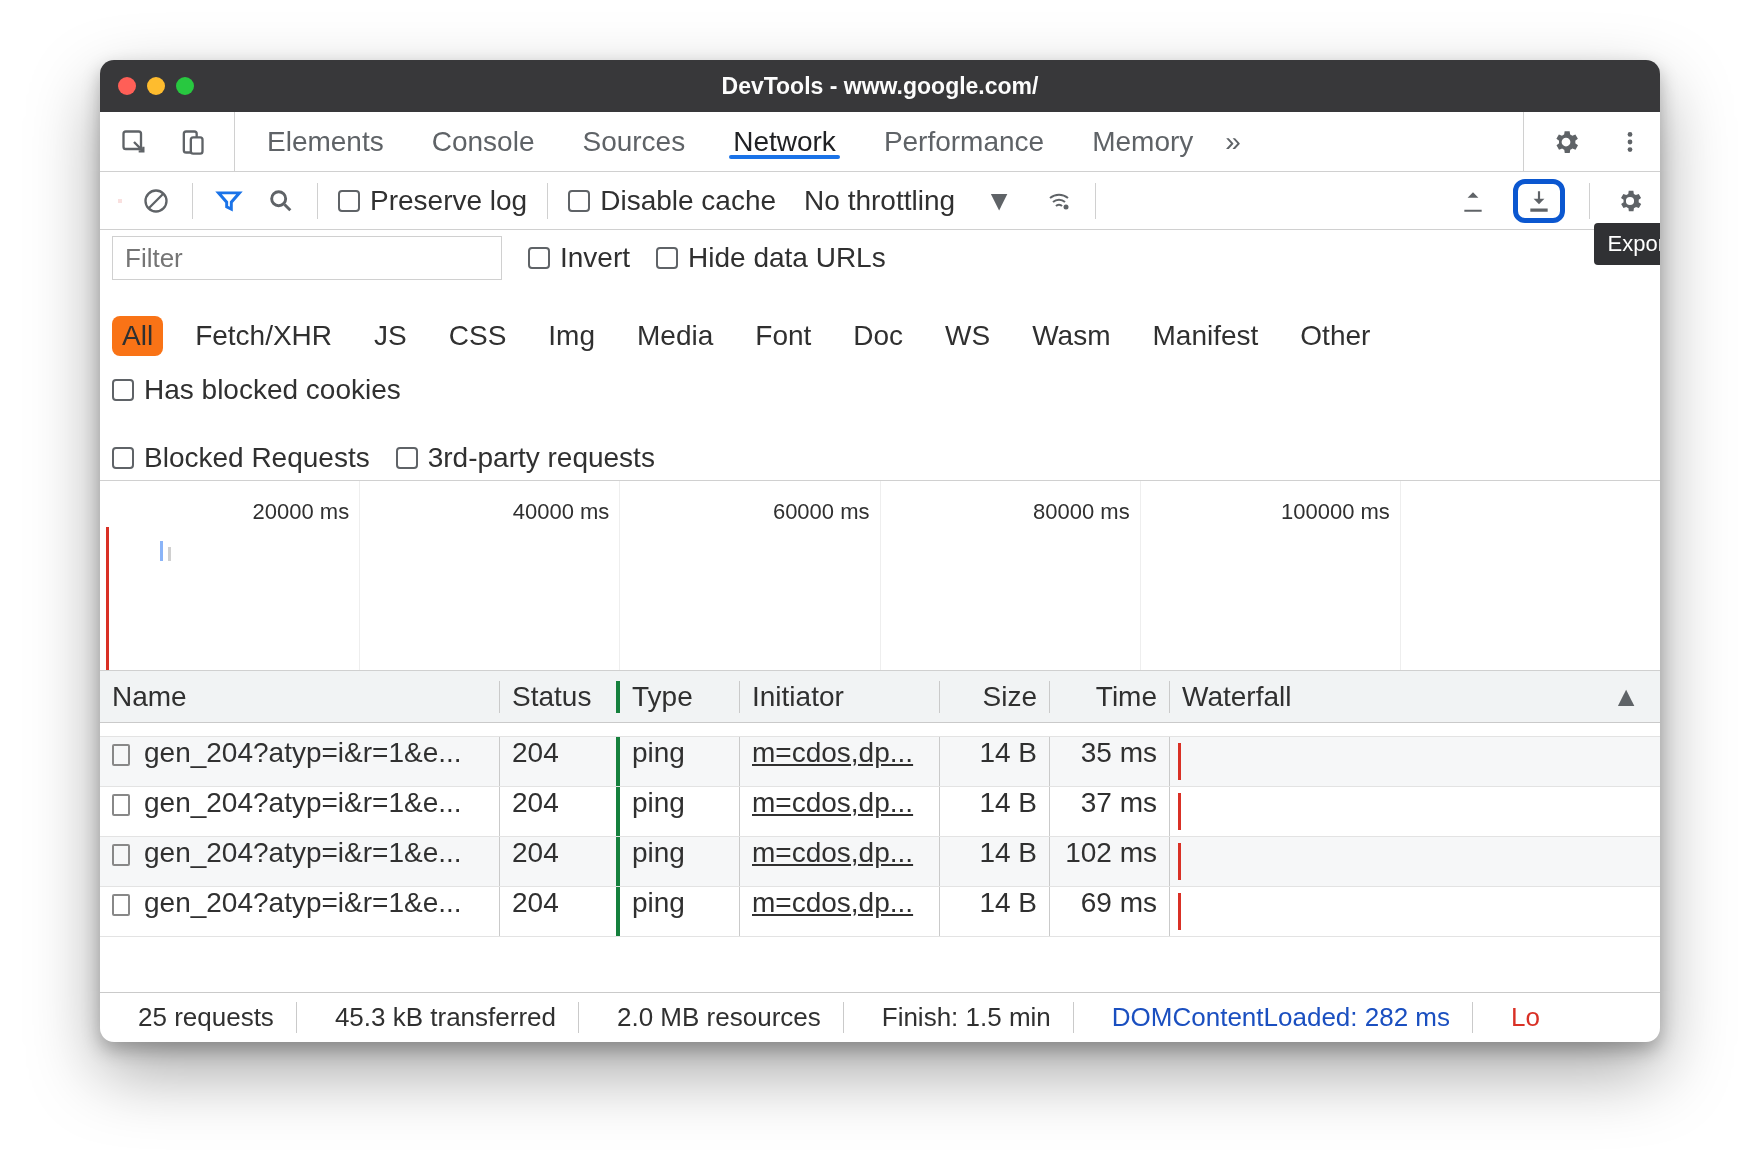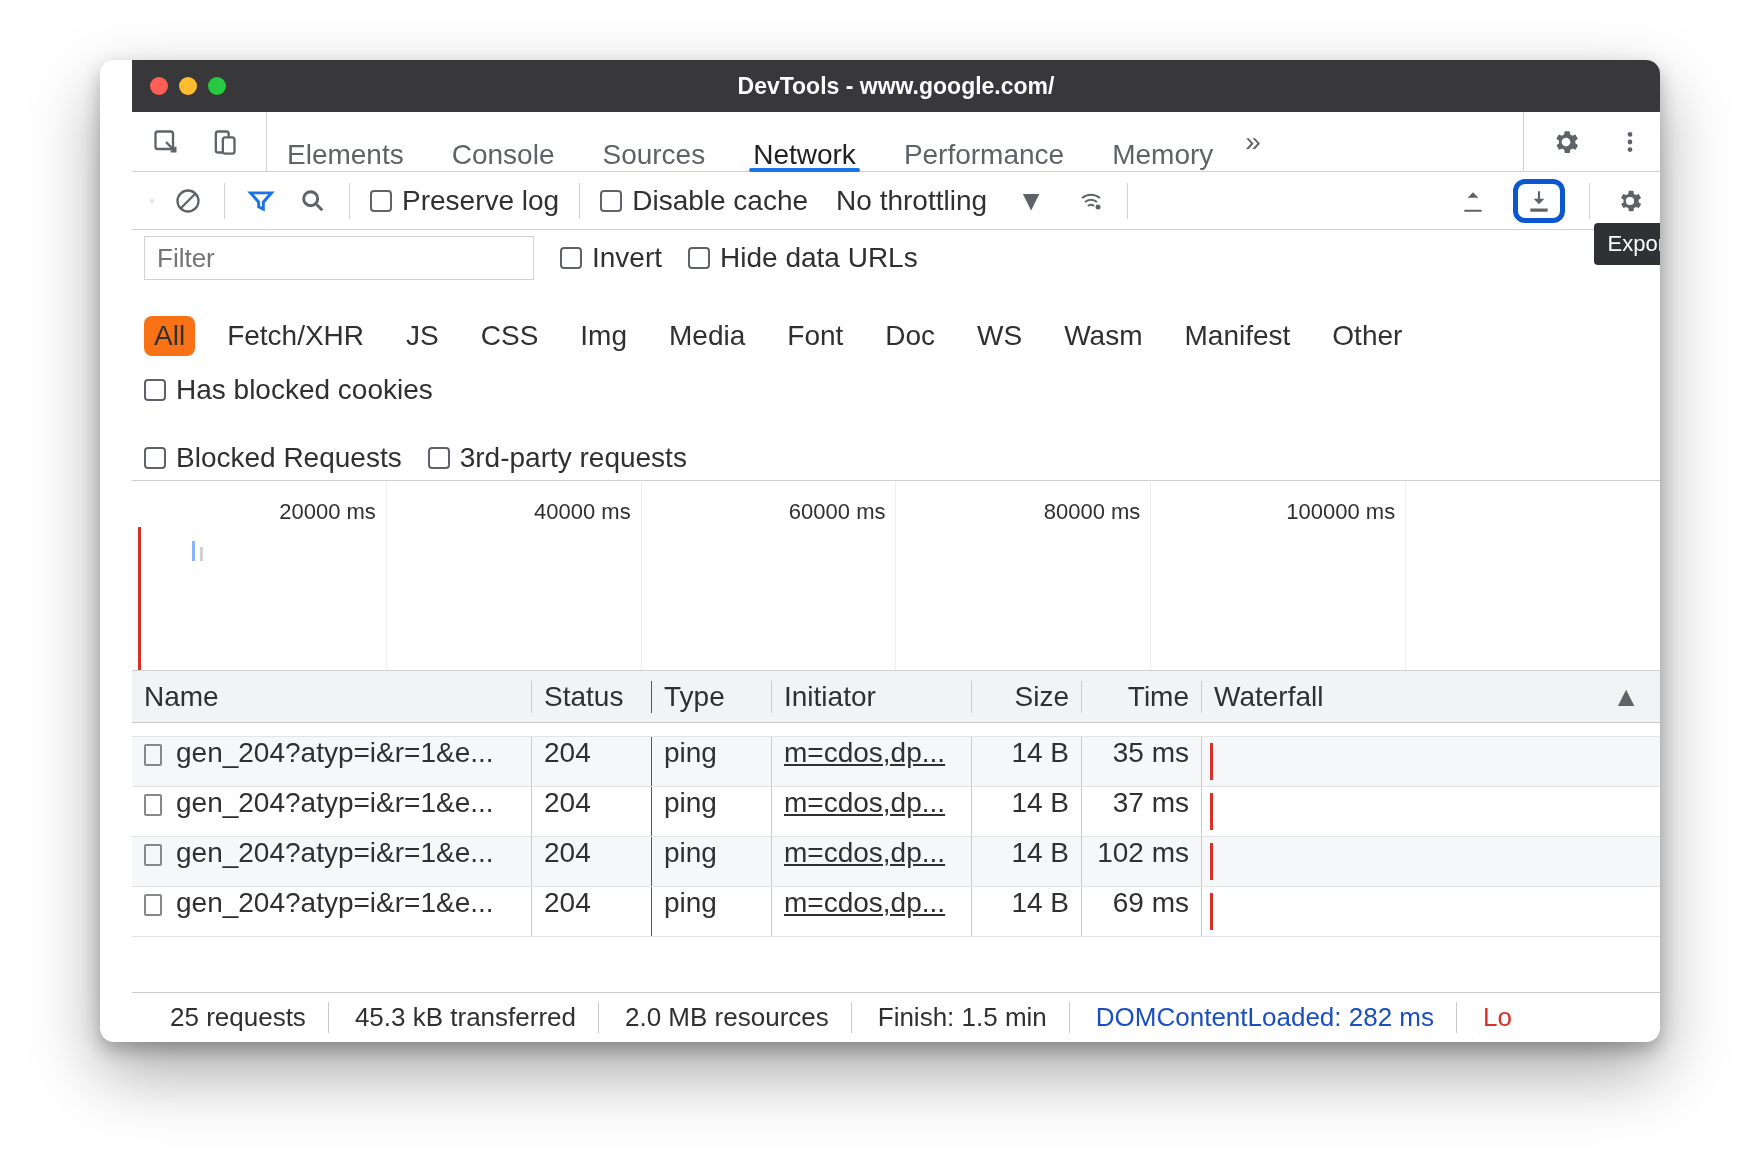--- a/index.html
+++ b/index.html
@@ -4,34 +4,34 @@
 <style>
   * { box-sizing: border-box; margin: 0; padding: 0; }
   html, body { width: 1760px; height: 1162px; background: #fff; font-family: "Helvetica Neue", Arial, sans-serif; }
   .stage { width: 1760px; height: 1162px; padding: 60px 100px 120px 100px; }
   .window {
     width: 100%; height: 100%;
     border-radius: 14px; background: #fff;
     box-shadow: 0 30px 70px rgba(0,0,0,0.35), 0 8px 18px rgba(0,0,0,0.25);
     overflow: hidden; display: flex; flex-direction: column;
     position: relative;
-    font-size: 28px; color: #303030; padding-left: 32px;
+    font-size: 28px; color: #303030;
   }
   
   .titlebar { height: 52px; background: #38383a; display:flex; align-items:center; position:relative; flex: 0 0 auto; }
   .traffic { display:flex; gap:11px; padding-left:18px; }
   .tl { width:18px; height:18px; border-radius:50%; }
   .tl.red { background:#ff5f57; } .tl.yellow { background:#febc2e; } .tl.green { background:#28c840; }
   .title { position:absolute; left:0; right:0; text-align:center; color:#fcfcfc; font-size:23px; font-weight:600; }
   
   .tabbar { height: 60px; border-bottom:1px solid #d0d0d0; display:flex; align-items:center; padding: 0 12px 0 16px; font-size:28px; }
   .tb-left { display:flex; align-items:center; gap:22px; padding-right:24px; border-right:1px solid #d0d0d0; height:100%; }
   .icon-btn { width:36px; height:36px; display:flex; align-items:center; justify-content:center; color:#5f6367; }
   .sel-icon svg, .dev-icon svg { width:28px; height:28px; }
-  .tabs { display:flex; align-items:flex-end; gap:48px; margin-left:20px; height:100%; }
+  .tabs { display:flex; align-items:center; gap:48px; margin-left:32px; height:100%; }
   .tab { display:flex; align-items:center; color:#5f6367; cursor:pointer; position:relative; }
   .tab.active { color:#202124; }
   .tab.active::after { content:""; position:absolute; bottom:-1px; left:-4px; right:-4px; height:4px; background:#1a73e8; border-radius:2px; }
   .chev-more { margin-left:32px; color:#5f6367; }
   .tb-right { margin-left:auto; display:flex; align-items:center; gap:28px; padding-left:24px; border-left:1px solid #d0d0d0; height:100%; color:#5f6367;}
   
   .nettool { height:58px; border-bottom:1px solid #d0d0d0; display:flex; align-items:center; padding:0 14px 0 20px; gap:20px; }
   .rec-dot { width:24px; height:24px; border-radius:50%; background:#d93025; box-shadow:0 0 0 2px rgba(217,48,37,0.15); }
   .vline { width:1px; height:36px; background:#d0d0d0; }
   .thin-icon { width:32px; height:32px; display:flex; align-items:center; justify-content:center; color:#5f6367; }
@@ -53,37 +53,37 @@
   .tl-ticks { position:absolute; inset:0; display:flex; }
   .tl-col { flex:1; border-left:1px solid #eee; position:relative; }
   .tl-col:first-child { border-left:none;}
   .tl-label { position:absolute; top:18px; right:10px; font-size:22px; color:#303030; }
   .tl-redline { position:absolute; top:46px; bottom:0; left:6px; width:3px; background:#d93025; }
   .tl-tinybar { position:absolute; top:60px; width:3px; height:20px; background:#8ab4f8; }
   
   .gridhdr { height:52px; background:#f1f3f4; border-bottom:1px solid #cacaca; display:flex; align-items:center; }
   .col { padding:0 12px; white-space:nowrap; overflow:hidden; text-overflow:ellipsis; }
   .col.name { width:400px; border-right:1px solid #cacaca; }
-  .col.status{ width:120px; border-right:1px solid #15803d; }
+  .col.status{ width:120px; border-right:4px solid #15803d; }
   .col.type  { width:120px; border-right:1px solid #cacaca; }
   .col.init  { width:200px; border-right:1px solid #cacaca; }
   .col.size  { width:110px; border-right:1px solid #cacaca; text-align:right; }
   .col.time  { width:120px; border-right:1px solid #cacaca; text-align:right; }
   .col.wf    { flex:1; position:relative; }
   .sort-arrow { float:right; margin-right:8px; color:#5f6367; }
   .rows { flex:1; overflow:hidden; position:relative; }
   .row { height:50px; display:flex; border-bottom:1px solid #e3e3e3; }
   .row:nth-child(odd){ background:#fff;} .row:nth-child(even){ background:#f6f7f8;}
   .row.cut { height:14px; border-bottom:1px solid #e3e3e3; background:#fff;}
   .file-icon { width:18px; height:22px; border:2px solid #888; border-radius:2px; display:inline-block; margin-right:14px; vertical-align:middle;}
   .link { text-decoration: underline; }
   .wf-inner { position:absolute; inset:6px 8px; }
   .wf-red { position:absolute; top:0; bottom:0; left:0; width:3px; background:#d93025; }
   
-  .footer { height:50px; border-top:1px solid #cacaca; display:flex; align-items:center; padding:0 16px; gap:4px; font-size:26px; color:#303030; }
+  .footer { height:50px; border-top:1px solid #cacaca; display:flex; align-items:center; padding:0 16px; gap:16px; font-size:26px; color:#303030; }
   .footer .seg { padding:0 22px; border-right:1px solid #cacaca; }
   .footer .seg:last-child{ border-right:none;}
   .footer .dcl { color:#1a4fc0; }
   .footer .load{ color:#d93025; }
   svg { display:block; }
 </style>
 </head>
 <body>
 
 <div class="stage">

